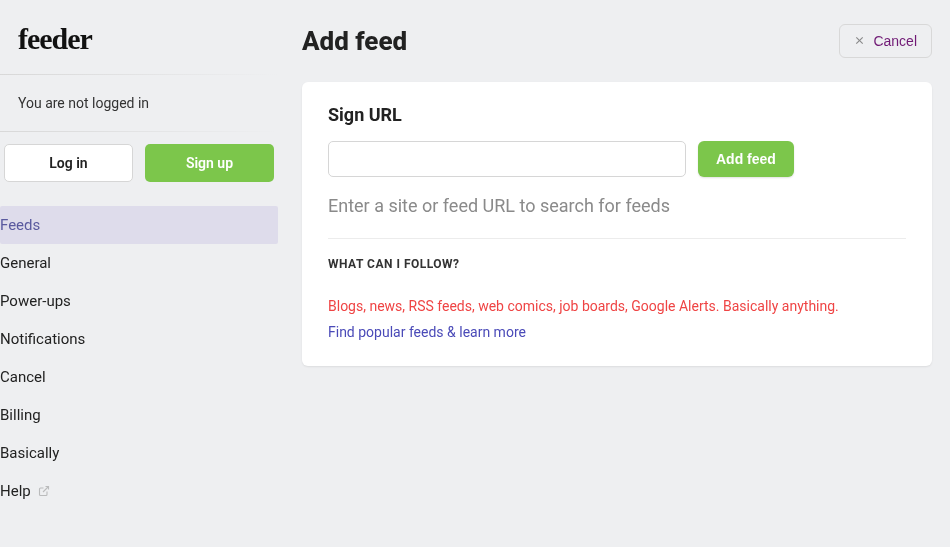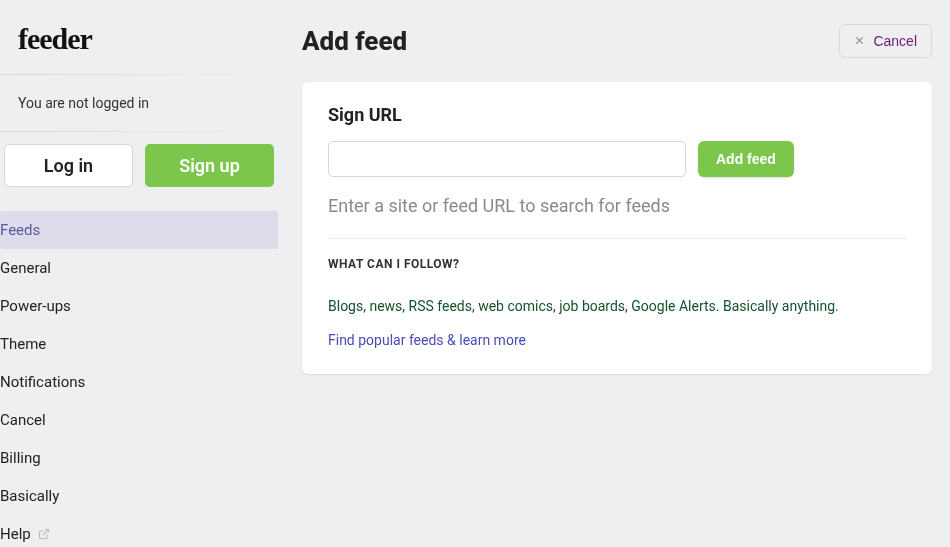--- a/index.html
+++ b/index.html
@@ -33,21 +33,21 @@
       font-size: 14px;
       color: #333;
     }
     .auth-row {
       padding: 12px 4px 12px 4px;
       display: flex;
       gap: 12px;
     }
     .btn {
       border-radius: 5px;
-      font-size: 18px;
+      font-size: 14px;
       font-weight: 600;
       text-align: center;
       padding: 10px 0;
       cursor: pointer;
       border: 1px solid transparent;
       flex: 1;
     }
     .btn-outline {
       background: #fff;
       border: 1px solid #d6d6d6;
@@ -150,22 +150,22 @@
     }
     .what-title {
       font-size: 12px;
       font-weight: 700;
       letter-spacing: 0.5px;
       margin-bottom: 27px;
       color: #333;
     }
     .what-text {
       font-size: 14px;
-      color: #14532d;
-      margin-bottom: 18px;
+      color: #ef4444;
+      margin-bottom: 10px;
     }
     .link {
       color: #4a4ab8;
       font-size: 14px;
       cursor: pointer;
     }
     svg { display: inline-block; }
   </style>
 </head>
 <body>
@@ -176,21 +176,20 @@
   <div class="status">You are not logged in</div>
   <div class="divider-gradient"></div>
   <div class="auth-row">
     <div class="btn btn-outline">Log in</div>
     <div class="btn btn-green">Sign up</div>
   </div>
   <div class="nav">
     <div class="nav-item active">Feeds</div>
     <div class="nav-item">General</div>
     <div class="nav-item">Power-ups</div>
-    <div class="nav-item">Theme</div>
     <div class="nav-item">Notifications</div>
     <div class="nav-item">Cancel</div>
     <div class="nav-item">Billing</div>
     <div class="nav-item">Basically</div>
     <div class="nav-item">
       <span>Help</span>
       <span class="ext-icon">
         <svg width="12" height="12" viewBox="0 0 24 24" fill="none" stroke="#888" stroke-width="2.2">
           <path d="M18 13v6a2 2 0 0 1-2 2H5a2 2 0 0 1-2-2V8a2 2 0 0 1 2-2h6"></path>
           <polyline points="15 3 21 3 21 9"></polyline>

